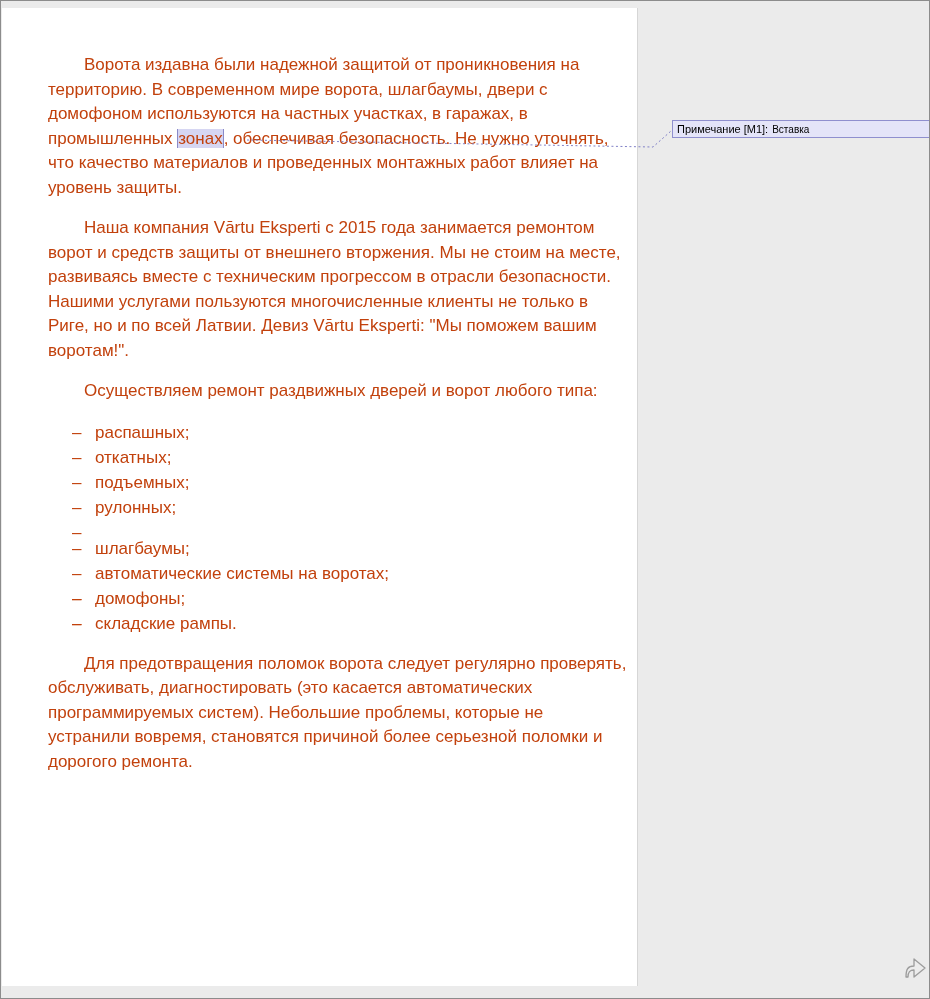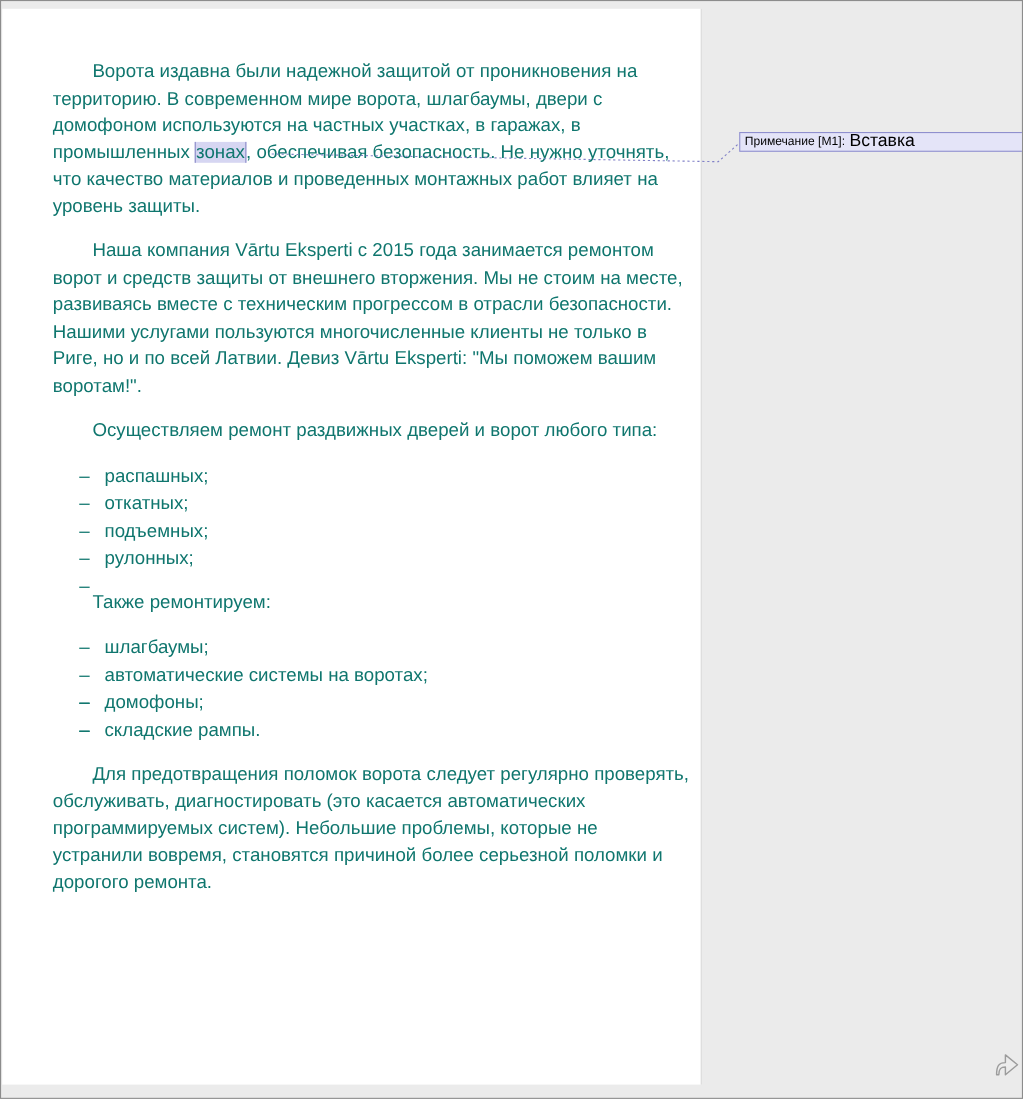--- a/index.html
+++ b/index.html
@@ -11,21 +11,21 @@
     background:#ebebeb; border:1px solid #8c8c8c; overflow:hidden;
   }
 
   .page {
     position:absolute; left:1px; top:7px; width:636px; height:978px;
     background:#ffffff; border-right:1px solid #d6d6d6;
   }
 
   .doc-text {
     position:absolute; left:46px; top:45px; width:580px;
-    font-size:17px; line-height:24.5px; color:#0f766e;
+    font-size:17px; line-height:24.5px; color:#c2410c;
   }
   .doc-text p { margin:0 0 16px; }
   .indent { text-indent:36px; }
 
   .doc-text ul { list-style:none; margin:2px 0 16px; }
   .doc-text li { position:relative; padding-left:47px; line-height:25px; }
   .doc-text li .dash { position:absolute; left:24px; }
 
   .commented {
     background:#d6d6f2;
@@ -35,21 +35,21 @@
 
   .connector { position:absolute; left:0; top:0; pointer-events:none; }
 
   .comment-box {
     position:absolute; left:671px; top:119px; width:260px; height:18px;
     background:#e4e4f8; border:1px solid #8f8fce;
     display:flex; align-items:center; padding-left:4px;
     font-size:11px; color:#000; white-space:nowrap; overflow:hidden;
   }
   .c-label { font-weight:normal; margin-right:4px; }
-  .c-text { font-size:16px; }
+  .c-text { font-size:10px; }
 
   .nav-icon { position:absolute; left:900px; top:952px; width:28px; height:30px; }
 </style>
 </head>
 <body>
 
 <div class="screen">
 
   <div class="page">
     <div class="doc-text">
@@ -61,21 +61,20 @@
       <p class="indent">Осуществляем ремонт раздвижных дверей и ворот любого типа:</p>
 
       <ul>
         <li><span class="dash">–</span><span>распашных;</span></li>
         <li><span class="dash">–</span><span>откатных;</span></li>
         <li><span class="dash">–</span><span>подъемных;</span></li>
         <li><span class="dash">–</span><span>рулонных;</span></li>
         <li><span class="dash">–</span></li>
       </ul>
 
-      <p class="indent">Также ремонтируем:</p>
 
       <ul>
         <li><span class="dash">–</span><span>шлагбаумы;</span></li>
         <li><span class="dash">–</span><span>автоматические системы на воротах;</span></li>
         <li><span class="dash">–</span></li>
         <li><span class="dash">–</span><span>домофоны;</span></li>
         <li><span class="dash">–</span></li>
         <li><span class="dash">–</span><span>складские рампы.</span></li>
       </ul>
 

